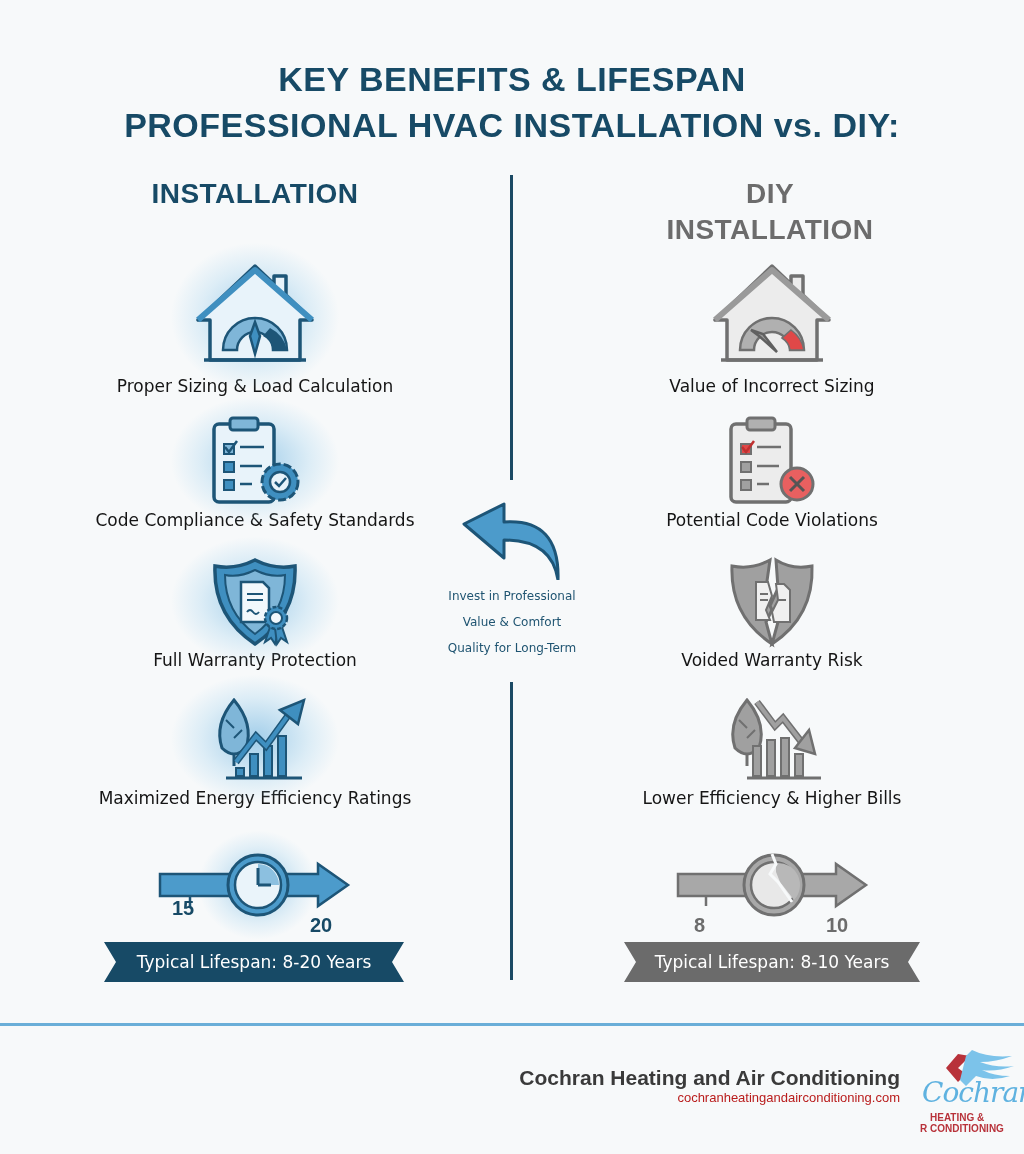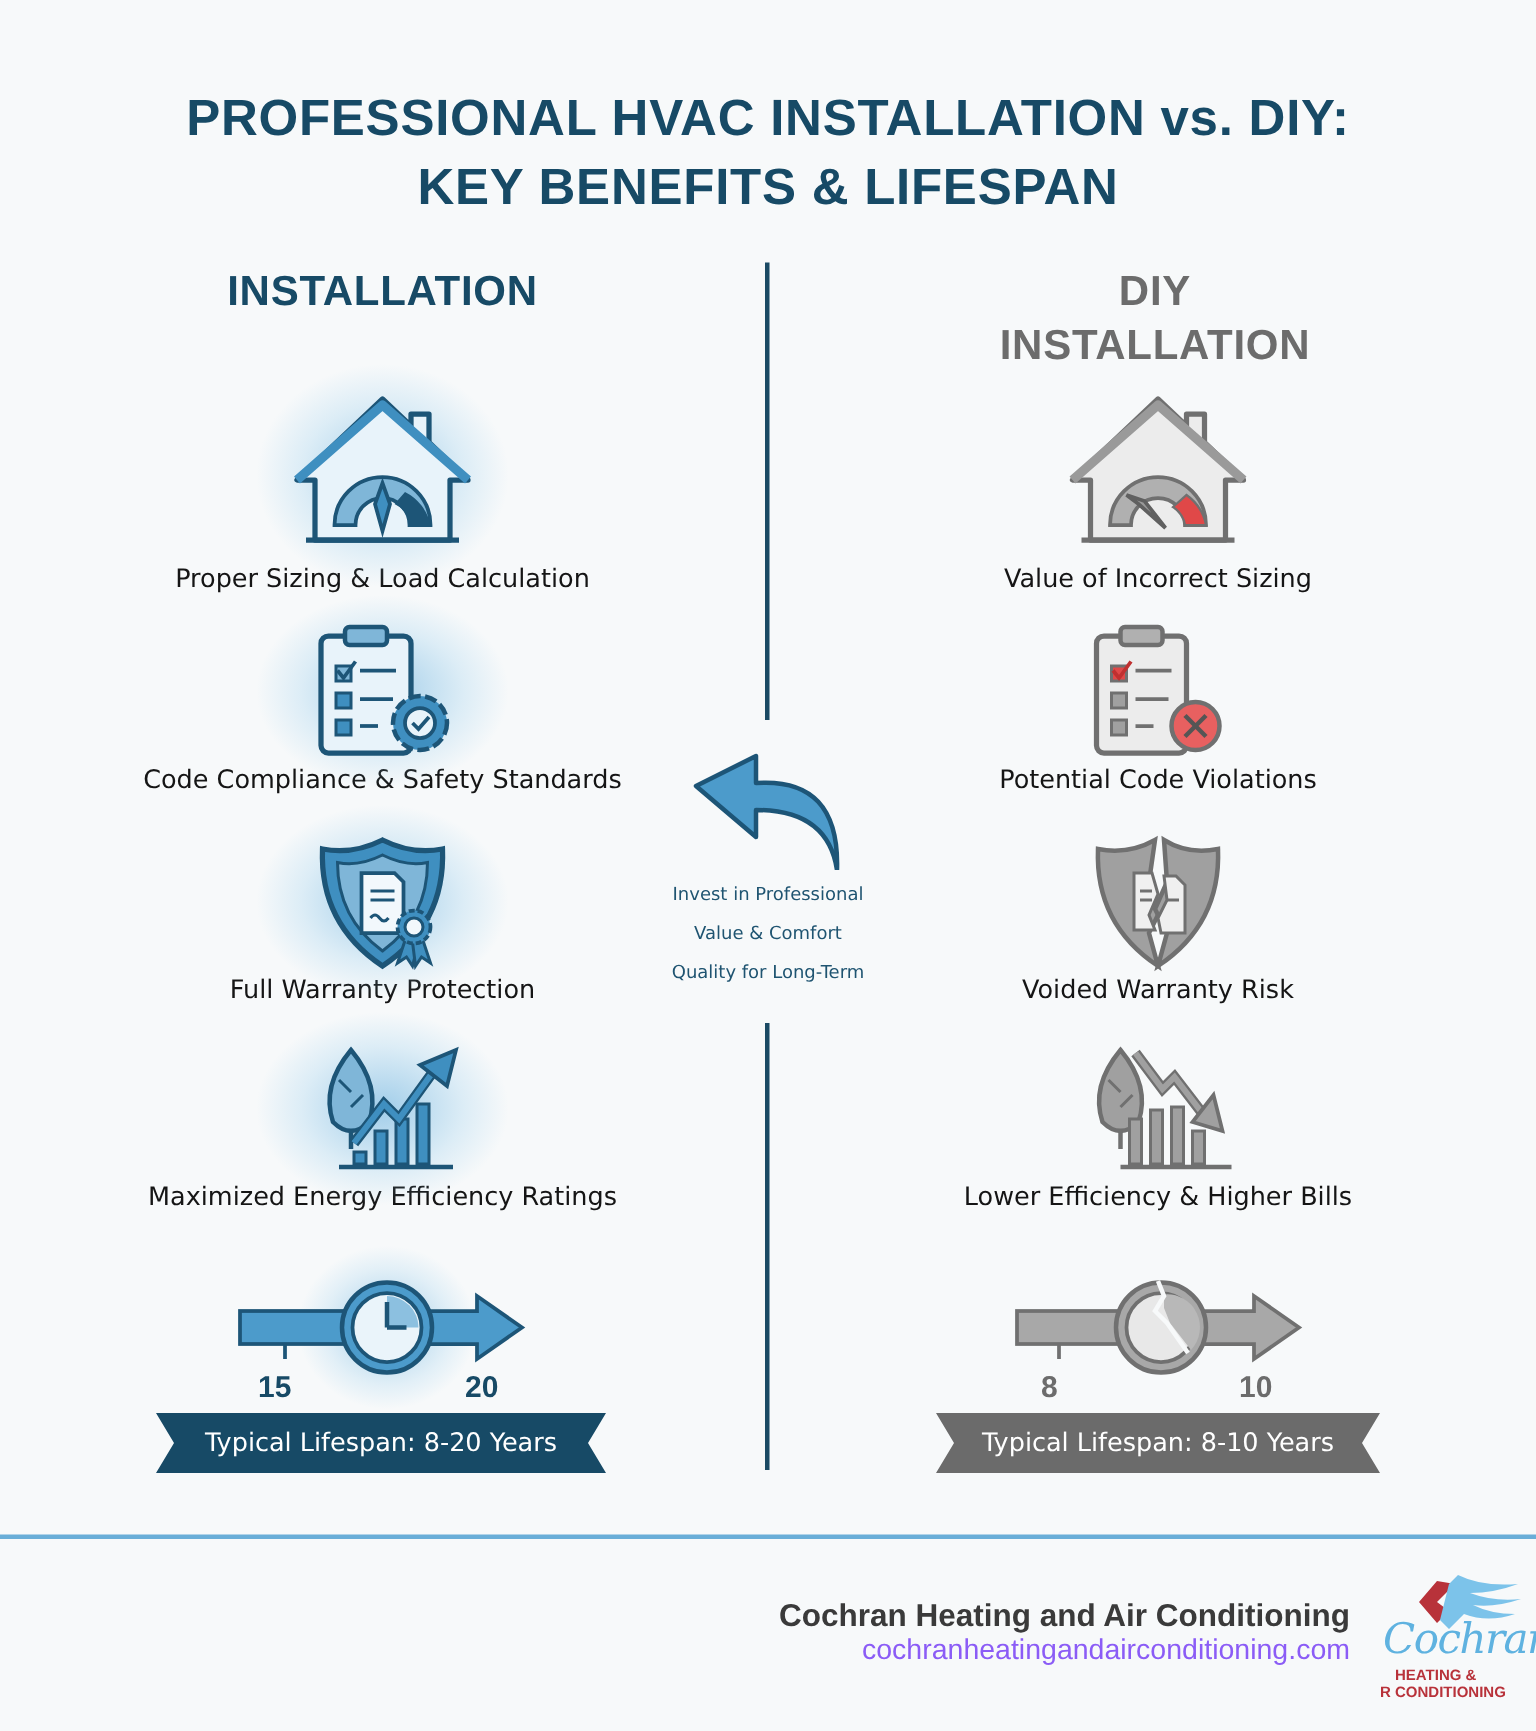--- a/index.html
+++ b/index.html
@@ -22,35 +22,35 @@
   .callout-text { position: absolute; left: 392px; top: 583px; width: 240px; text-align: center;
     font-size: 12px; line-height: 26px; color: #1f5471; }
   .timeline { position: absolute; width: 300px; height: 150px; }
   .tl-num { position: absolute; font-family: "Liberation Sans", sans-serif; font-weight: 700; font-size: 20px; }
   .banner { position: absolute; height: 40px; display: flex; align-items: center; justify-content: center;
     color: #fff; font-size: 17px; font-family: "DejaVu Sans", sans-serif; }
   .footer-line { position: absolute; left: 0; top: 1023px; width: 1024px; height: 3px; background: #6aaed8; }
   .brand-name { position: absolute; right: 124px; top: 1066px; font-family: "Liberation Sans", sans-serif;
     font-weight: 700; font-size: 21px; color: #3a3a3a; text-align: right; }
   .brand-url { position: absolute; right: 124px; top: 1090px; font-family: "Liberation Sans", sans-serif;
-    font-size: 19px; color: #8b5cf6; text-align: right; }
+    font-size: 13px; color: #b91c1c; text-align: right; }
   .logo { position: absolute; left: 916px; top: 1050px; width: 108px; height: 90px; overflow: hidden; }
   .logo .script { position: absolute; left: 6px; top: 26px; font-family: "DejaVu Serif", serif; font-style: italic;
     font-size: 28px; color: #5fb2e0; letter-spacing: -1px; }
   .logo .l1 { position: absolute; left: 14px; top: 62px; font-family: "Liberation Sans", sans-serif; font-weight: 700;
     font-size: 10px; color: #b8323a; }
   .logo .l2 { position: absolute; left: 4px; top: 73px; font-family: "Liberation Sans", sans-serif; font-weight: 700;
     font-size: 10px; color: #b8323a; white-space: nowrap; }
 </style>
 </head>
 <body>
 
 <div class="title">
+  <div>KEY BENEFITS &amp; LIFESPAN</div>
   <div>PROFESSIONAL HVAC INSTALLATION vs. DIY:</div>
-  <div>KEY BENEFITS &amp; LIFESPAN</div>
 </div>
 
 <div class="col-head pro">
   <div>INSTALLATION</div>
 </div>
 <div class="col-head diy">
   <div>DIY</div>
   <div>INSTALLATION</div>
 </div>
 
@@ -216,21 +216,21 @@
   <svg style="position:absolute;left:0;top:0;" width="260" height="90" viewBox="0 0 260 90">
     <rect x="52" y="44" width="70" height="22" fill="#4c9bcb" stroke="#1d5577" stroke-width="2.5"></rect>
     <polygon points="176,44 210,44 210,34 240,55 210,76 210,66 176,66" fill="#4c9bcb" stroke="#1d5577" stroke-width="2.5"></polygon>
     <line x1="82" y1="66" x2="82" y2="76" stroke="#1d5577" stroke-width="2.5"></line>
     <circle cx="150" cy="55" r="30" fill="#4c9bcb" stroke="#1d5577" stroke-width="3"></circle>
     <circle cx="150" cy="55" r="23" fill="#eaf4fa" stroke="#1d5577" stroke-width="2.5"></circle>
     <path d="M150,34 A21,21 0 0 1 171,55 L150,55 Z" fill="#8cc0e0"></path>
     <line x1="150" y1="55" x2="150" y2="38" stroke="#1d5577" stroke-width="3"></line>
     <line x1="150" y1="55" x2="163" y2="55" stroke="#1d5577" stroke-width="3"></line>
   </svg>
-  <div class="tl-num" style="left:64px;top:84px;color:#174a66;">15</div>
+  <div class="tl-num" style="left:64px;top:67px;color:#174a66;">15</div>
   <div class="tl-num" style="left:202px;top:84px;color:#174a66;">20</div>
 </div>
 <div class="banner" style="left:104px;top:942px;width:300px;">
   <svg style="position:absolute;left:0;top:0;" width="300" height="40" viewBox="0 0 300 40">
     <polygon points="0,0 300,0 288,20 300,40 0,40 12,20" fill="#174a66"></polygon>
   </svg>
   <span style="position:relative;">Typical Lifespan: 8-20 Years</span>
 </div>
 
 <div class="timeline" style="left:626px;top:830px;">

